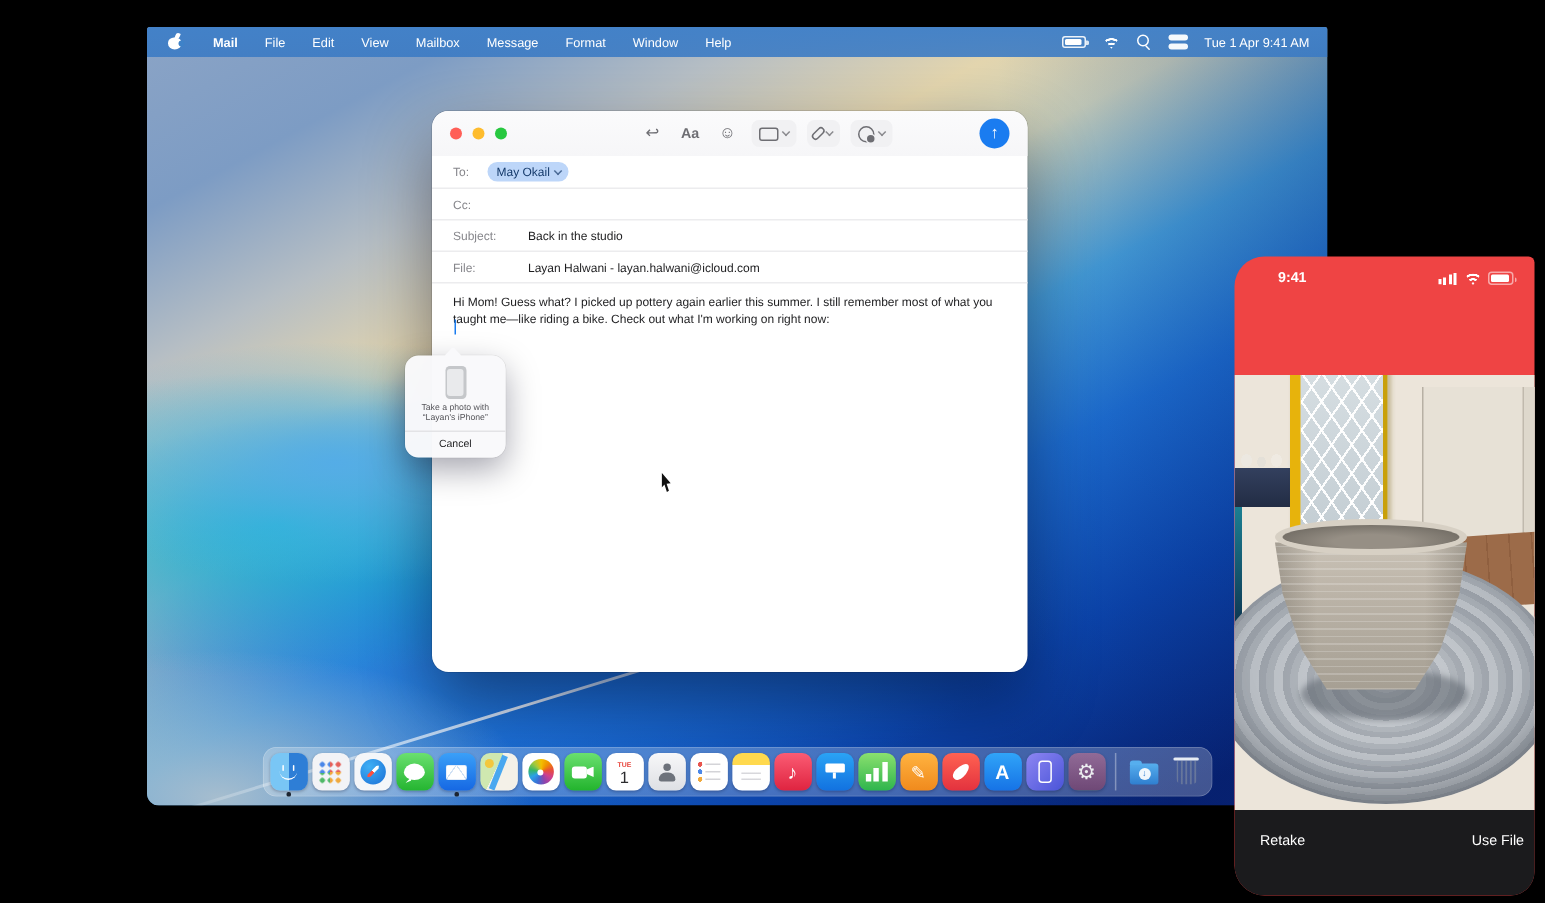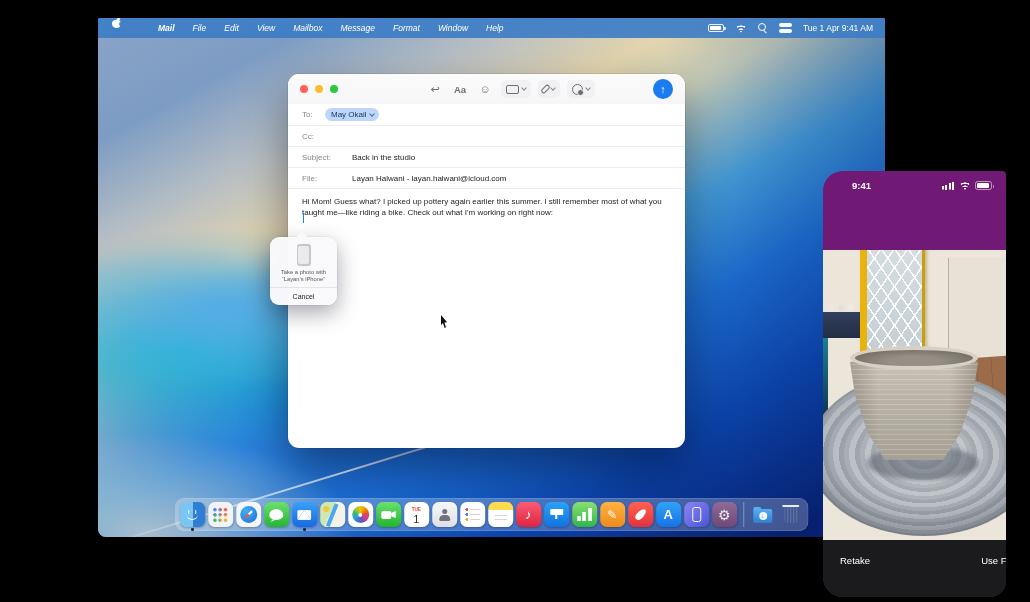--- a/index.html
+++ b/index.html
@@ -20,21 +20,21 @@
   .wallpaper-line { position:absolute; left:-30px; top:452px; width:560px; height:2px;
     background:linear-gradient(90deg,transparent,rgba(255,255,255,.85),rgba(255,255,255,.2));
     transform:rotate(-17deg); }
   .wallpaper-shade { position:absolute; inset:0;
     background:linear-gradient(to right,transparent 72%, rgba(5,38,118,.30)); }
 
   
   .menu-bar { position:absolute; left:0; top:0; width:100%; height:20px;
     background:linear-gradient(180deg,rgba(64,128,200,.96),rgba(58,122,196,.88));
     display:flex; align-items:center; color:#fff; font-size:8.5px; z-index:40; }
-  .menu-left { display:flex; align-items:flex-start; gap:16px; padding-left:14px;font-style:italic; }
+  .menu-left { display:flex; align-items:center; gap:0; padding-left:14px; }
   .apple-logo { position:relative; width:9px; height:10px; margin-right:12px; }
   .apple-logo .body { position:absolute; left:0; top:2px; width:9px; height:8px;
     background:#fff; border-radius:45% 45% 50% 50%; }
   .apple-logo .bite { position:absolute; right:-2px; top:3.5px; width:4px; height:4px;
     background:#3e82c8; border-radius:50%; }
   .apple-logo .leaf { position:absolute; left:4.5px; top:-1px; width:3px; height:3.5px;
     background:#fff; border-radius:60% 0 60% 0; transform:rotate(20deg); }
   .menu-item { padding:0 9px; line-height:20px; }
   .menu-item.bold { font-weight:700; }
   .menu-right { margin-left:auto; display:flex; align-items:center; gap:11px; padding-right:12px; }
@@ -189,22 +189,22 @@
   .a-folder { position:relative; width:19px; height:14px; background:linear-gradient(180deg,#56aeee,#2f7fd0); border-radius:2px; margin-top:3px; }
   .a-folder::before { content:""; position:absolute; left:0; top:-2px; width:8px; height:3px; background:#56aeee; border-radius:2px 2px 0 0; }
   .a-folder::after { content:"↓"; position:absolute; left:5.5px; top:3px; width:8px; height:8px; background:rgba(255,255,255,.92);
     border-radius:50%; color:#2f7fd0; font-size:6px; line-height:8px; text-align:center; font-weight:700; }
   .ic-trash { box-shadow:none; }
   .a-trash { position:relative; width:14px; height:16px; background:linear-gradient(180deg,rgba(235,240,245,.95),rgba(175,185,198,.85)); border-radius:2px 2px 4px 4px;
     background-image:linear-gradient(90deg,rgba(140,150,162,.5) 1px,transparent 1px); background-size:3px 100%; }
   .a-trash::before { content:""; position:absolute; left:-1.5px; top:-2px; width:17px; height:2.5px; background:rgba(240,244,248,.95); border-radius:1px; }
 
   
-  .iphone { position:absolute; left:823px; top:171px; width:183px; height:426px;
-    background:#701a75; border-radius:20px 4px 16px 20px; z-index:70; overflow:hidden; }
+  .iphone { position:absolute; left:823px; top:171px; width:200px; height:426px;
+    background:#ef4444; border-radius:20px 4px 16px 20px; z-index:70; overflow:hidden; }
   .ip-status { position:absolute; left:0; top:0; width:100%; height:34px; color:#fff; }
   .ip-time { position:absolute; left:29px; top:9px; font-size:9.5px; font-weight:700; }
   .ip-status-icons { position:absolute; right:14px; top:10px; display:flex; align-items:center; gap:4px; }
   .ip-signal { width:13px; height:8px; background:
       linear-gradient(#fff 0 0) 0 100%/2.2px 3.5px,
       linear-gradient(#fff 0 0) 3.4px 100%/2.2px 5px,
       linear-gradient(#fff 0 0) 6.8px 100%/2.2px 6.5px,
       linear-gradient(#fff 0 0) 10.2px 100%/2.2px 8px;
     background-repeat:no-repeat; }
   .ip-wifi { width:12px; height:9px; clip-path:polygon(50% 100%,-10% -10%,110% -10%);

